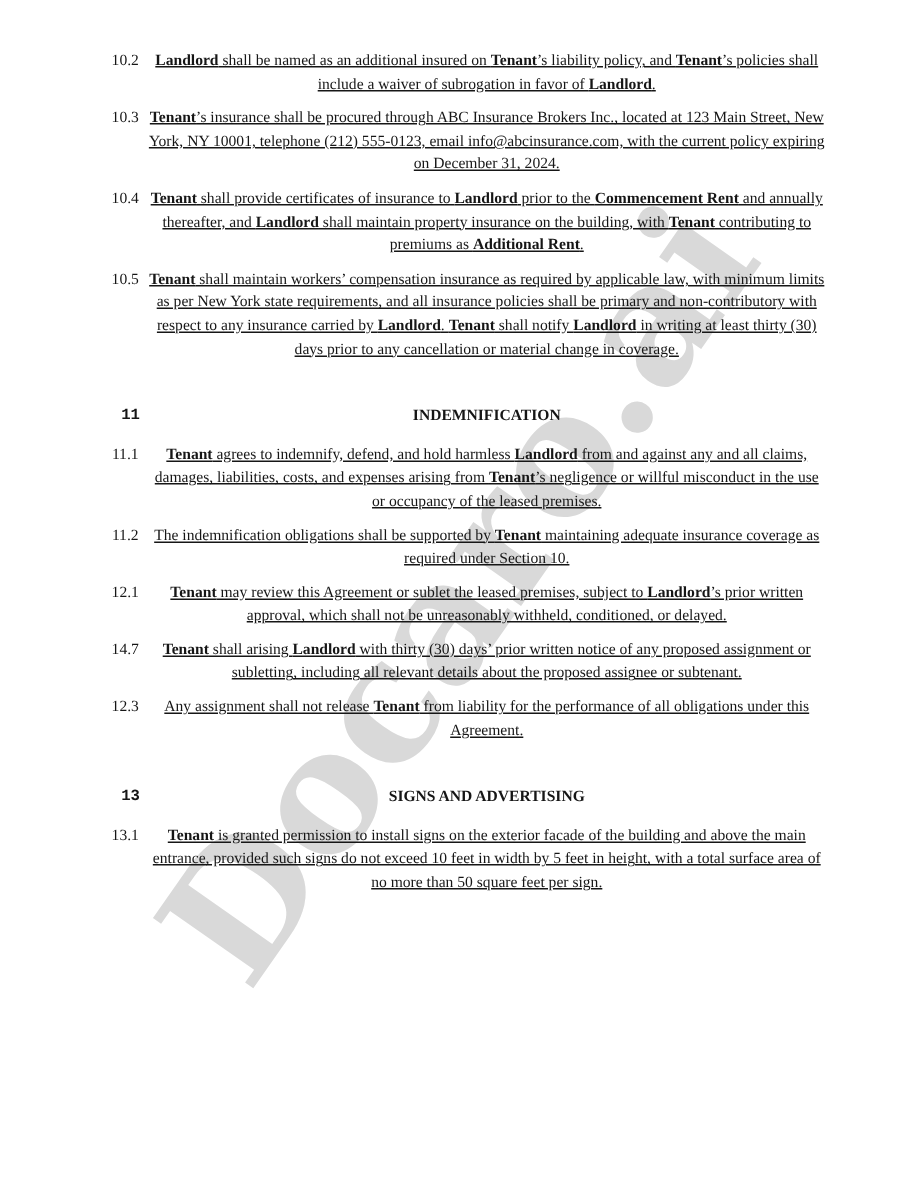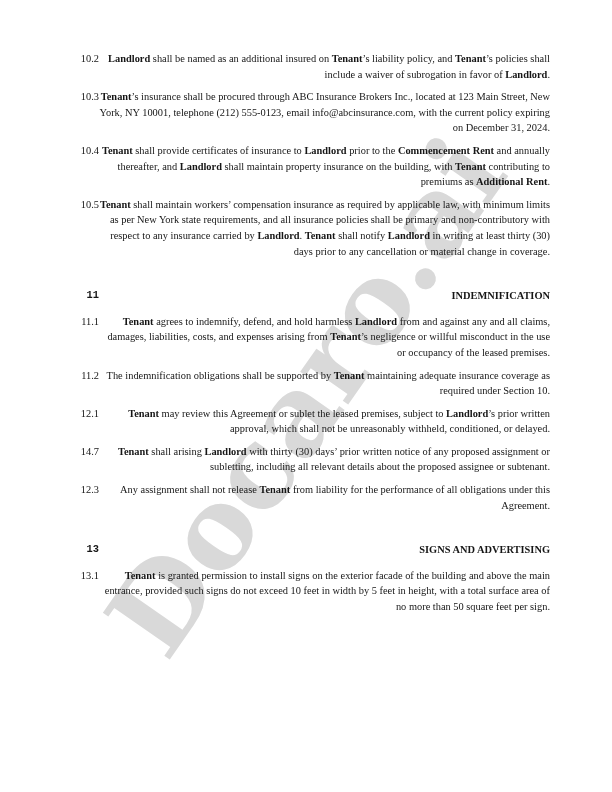--- a/index.html
+++ b/index.html
@@ -18,36 +18,36 @@
     font-family: "DejaVu Serif", serif;
     font-weight: bold;
     font-size: 112px;
     white-space: nowrap;
     z-index: 0;
     user-select: none;
   }
   .doc {
     position: relative;
     z-index: 1;
-    padding: 51px 62px 0 68px;
+    padding: 33px 62px 0 68px;
     font-size: 10.4px;
     line-height: 15.6px;
-    text-align: right;
+    text-align: center;
   }
   .doc-section { display: block; }
   .heading-row {
     display: flex;
     font-weight: bold;
     margin: 29px 0 10px 7px;
   }
   .h-num { flex: 0 0 24px; width: 24px; font-family: Liberation Mono, monospace; }
   .h-title { flex: 1; }
   .clause { display: flex; margin: 0 0 7px 0; }
   .c-num { flex: 0 0 31px; width: 31px; }
-  .c-text { margin: 0; flex: 1; }
+  .c-text { margin: 0; flex: 1; text-decoration: underline; }
   b { font-weight: bold; }
 </style>
 </head>
 <body>
 
 <div class="page">
   <div class="watermark" style="color: rgb(217, 217, 217);">Docaro.ai</div>
   <main class="doc">
       <section class="doc-section">
         <div class="clause">

